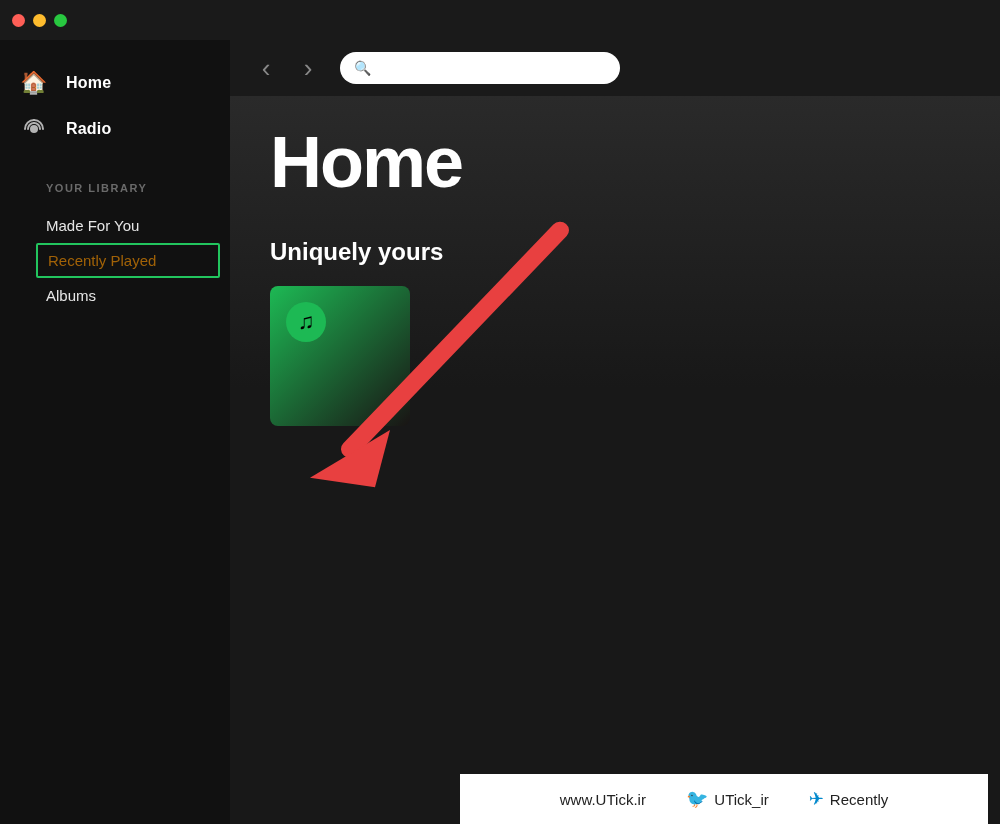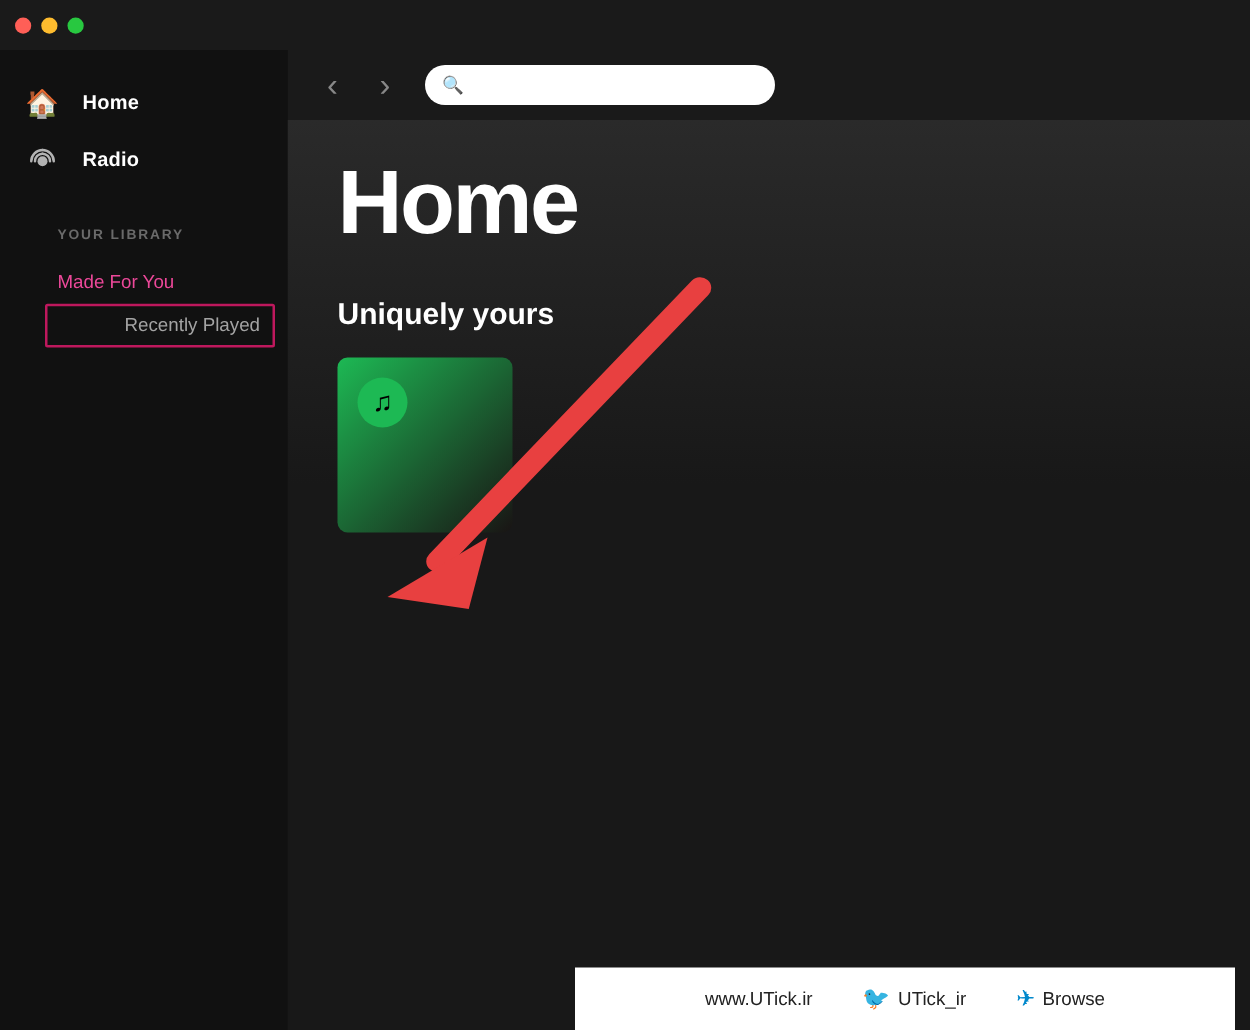--- a/index.html
+++ b/index.html
@@ -100,33 +100,32 @@
       color: #6a6a6a;
       letter-spacing: 1.5px;
       text-transform: uppercase;
       margin-bottom: 14px;
     }
 
     .library-item {
       padding: 9px 0;
       font-size: 15px;
       font-weight: 400;
-      color: #ec4899;
+      color: #e5e5e5;
       cursor: pointer;
     }
 
     .library-item.highlighted {
-      color: #a3a3a3;
+      color: #a16207;
       font-weight: 500;
-      border: 2px solid #be185d;
+      border: 2px solid #22c55e;
       padding: 7px 10px;
       margin: 0 -10px;
       border-radius: 2px;
       background: transparent;
-      text-align: right;
     }
 
     
     .main-content {
       flex: 1;
       background: #1a1a1a;
       display: flex;
       flex-direction: column;
       overflow: hidden;
     }
@@ -317,20 +316,21 @@
     </div>
 
     <div class="library-section">
       <div class="library-heading">YOUR LIBRARY</div>
 
       <div class="library-item">Made For You</div>
 
       <div class="library-item highlighted">Recently Played</div>
 
 
+      <div class="library-item">Albums</div>
     </div>
   </div>
 
   <div class="main-content" style="position:relative;">
 
     <div class="top-nav">
       <div class="nav-arrows">
         <div class="nav-arrow" style="font-size:26px; color:#888;">‹</div>
         <div class="nav-arrow" style="font-size:26px; color:#888;">›</div>
       </div>
@@ -366,19 +366,19 @@
     <div class="watermark-bar">
       <div class="watermark-item">
         <span>www.UTick.ir</span>
       </div>
       <div class="watermark-item">
         <span class="brand-icon twitter-icon">🐦</span>
         <span>UTick_ir</span>
       </div>
       <div class="watermark-item">
         <span class="brand-icon telegram-icon">✈</span>
-        <span>Browse</span>
+        <span>Recently</span>
       </div>
     </div>
 
   </div>
 
 </div>
 
 </body></html>

